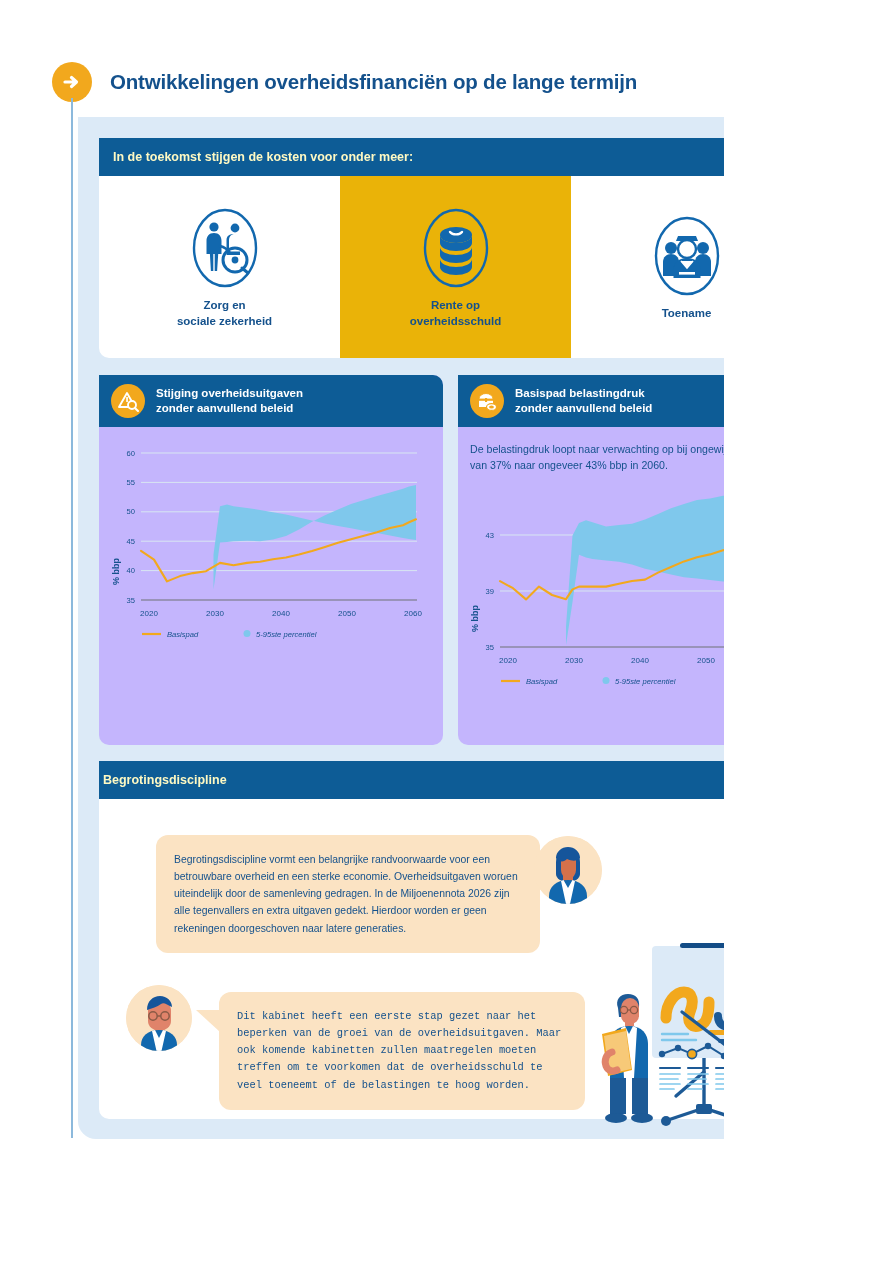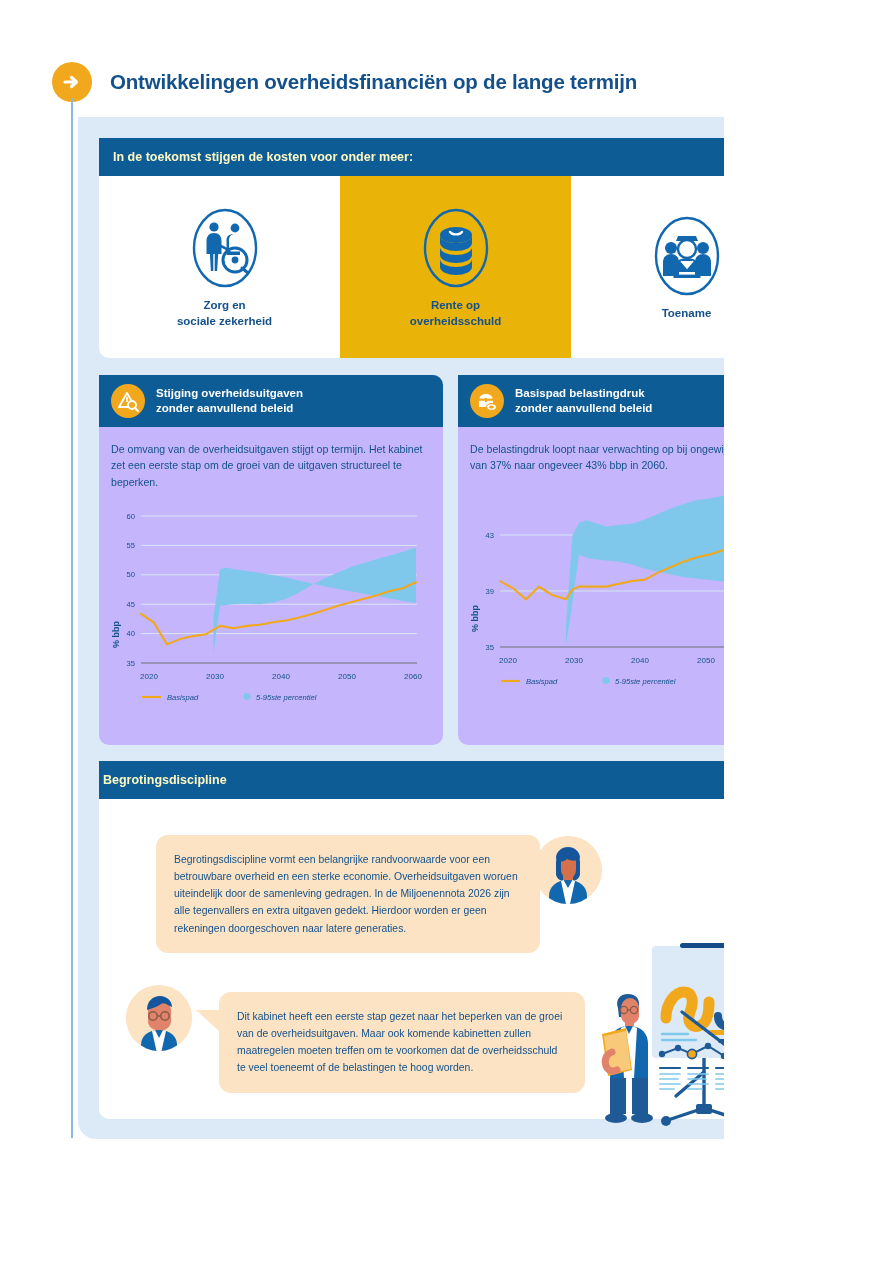--- a/index.html
+++ b/index.html
@@ -48,21 +48,21 @@
   .chart-area{position:relative;margin-top:8px;height:210px;}
   .chart-area svg{display:block;}
 
   
   .disc-card{position:absolute;left:99px;top:761px;width:703px;height:358px;
     background:#fff;border-radius:0 10px 10px 10px;overflow:hidden;}
   .disc-head{height:38px;background:#0D5C96;display:flex;align-items:center;padding-left:4px;}
   .bubble{position:absolute;background:#FBE3C3;border-radius:12px;padding:16px 18px;
     font-size:10.4px;line-height:1.65;color:#14518C;}
   .bubble-1{left:156px;top:835px;width:348px;}
-  .bubble-2{left:219px;top:992px;width:330px;}
+  .bubble-2{left:219px;top:992px;width:330px;font-family:Liberation Mono, monospace;}
   .tail{position:absolute;width:0;height:0;}
   .avatar{position:absolute;border-radius:50%;background:#FBE3C3;overflow:hidden;}
   .illus{position:absolute;left:596px;top:912px;}
 </style>
 </head>
 <body>
 
 <div class="page">
 
   <div class="title-row">
@@ -157,21 +157,20 @@
           <rect x="10.2" y="8" width="1.7" height="5" fill="#fff"></rect>
           <circle cx="16" cy="16" r="4" fill="#F2A81D" stroke="#fff" stroke-width="1.9"></circle>
           <path d="M18.9 18.9 L22 22" stroke="#fff" stroke-width="2.1" stroke-linecap="round"></path>
         </svg>
       </div>
       <div class="head-title">
         <span>Stijging overheidsuitgaven</span><br>
         <span>zonder aanvullend beleid</span>
       </div>
     </div>
-    <div class="chart-intro">De omvang van de overheidsuitgaven stijgt op termijn. Het kabinet zet een eerste stap om de groei van de uitgaven structureel te beperken.</div>
 
     <div class="chart-area">
       <svg width="344" height="210" viewBox="0 0 344 210">
 
         <g stroke="#D8E6F2" stroke-width="1">
           <line x1="42" y1="18" x2="318" y2="18"></line>
           <line x1="42" y1="47.4" x2="318" y2="47.4"></line>
           <line x1="42" y1="76.8" x2="318" y2="76.8"></line>
           <line x1="42" y1="106.2" x2="318" y2="106.2"></line>
           <line x1="42" y1="135.6" x2="318" y2="135.6"></line>

